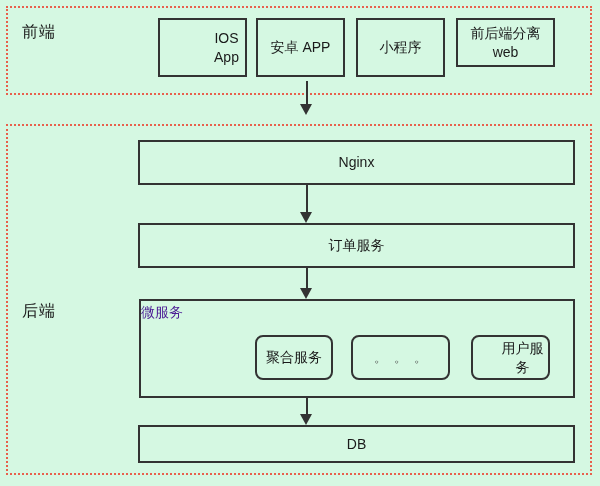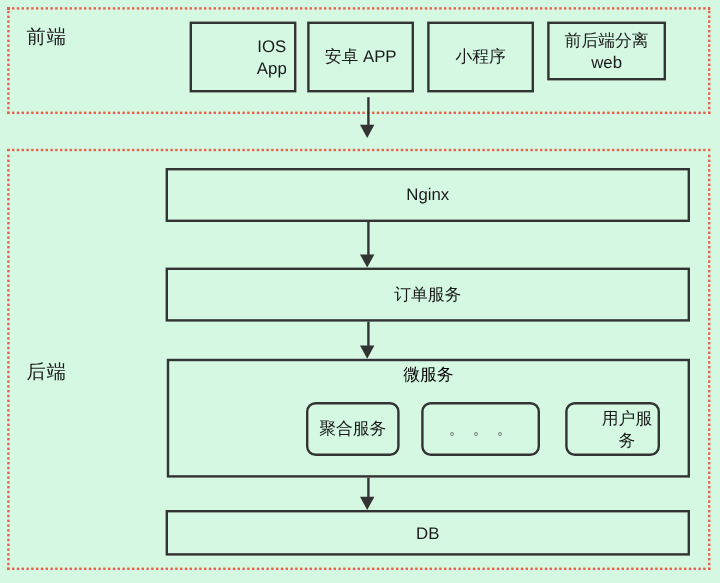--- a/index.html
+++ b/index.html
@@ -94,23 +94,22 @@
     height: 99px;
     box-sizing: border-box;
     border: 2px solid #333333;
     background: #d5f8e2;
   }
   #group-microservices-title {
     position: absolute;
     left: 0;
     right: 0;
     top: 3px;
-    text-align: center;
     font-size: 14px;
-    color: #000000;
+    color: #4c1d95;
     line-height: 1.2;
   }
   #svc-order   { left: 159px; top: 335px; width: 77px; height: 45px; }
   #svc-product { left: 255px; top: 335px; width: 78px; height: 45px; }
   #svc-ellipsis{ left: 351px; top: 335px; width: 99px; height: 45px; }
   #svc-user    { left: 471px; top: 335px; width: 79px; height: 45px; padding-left: 24px; }
 
   .ellipsis-dots {
     font-size: 13px;
     letter-spacing: 7px;

